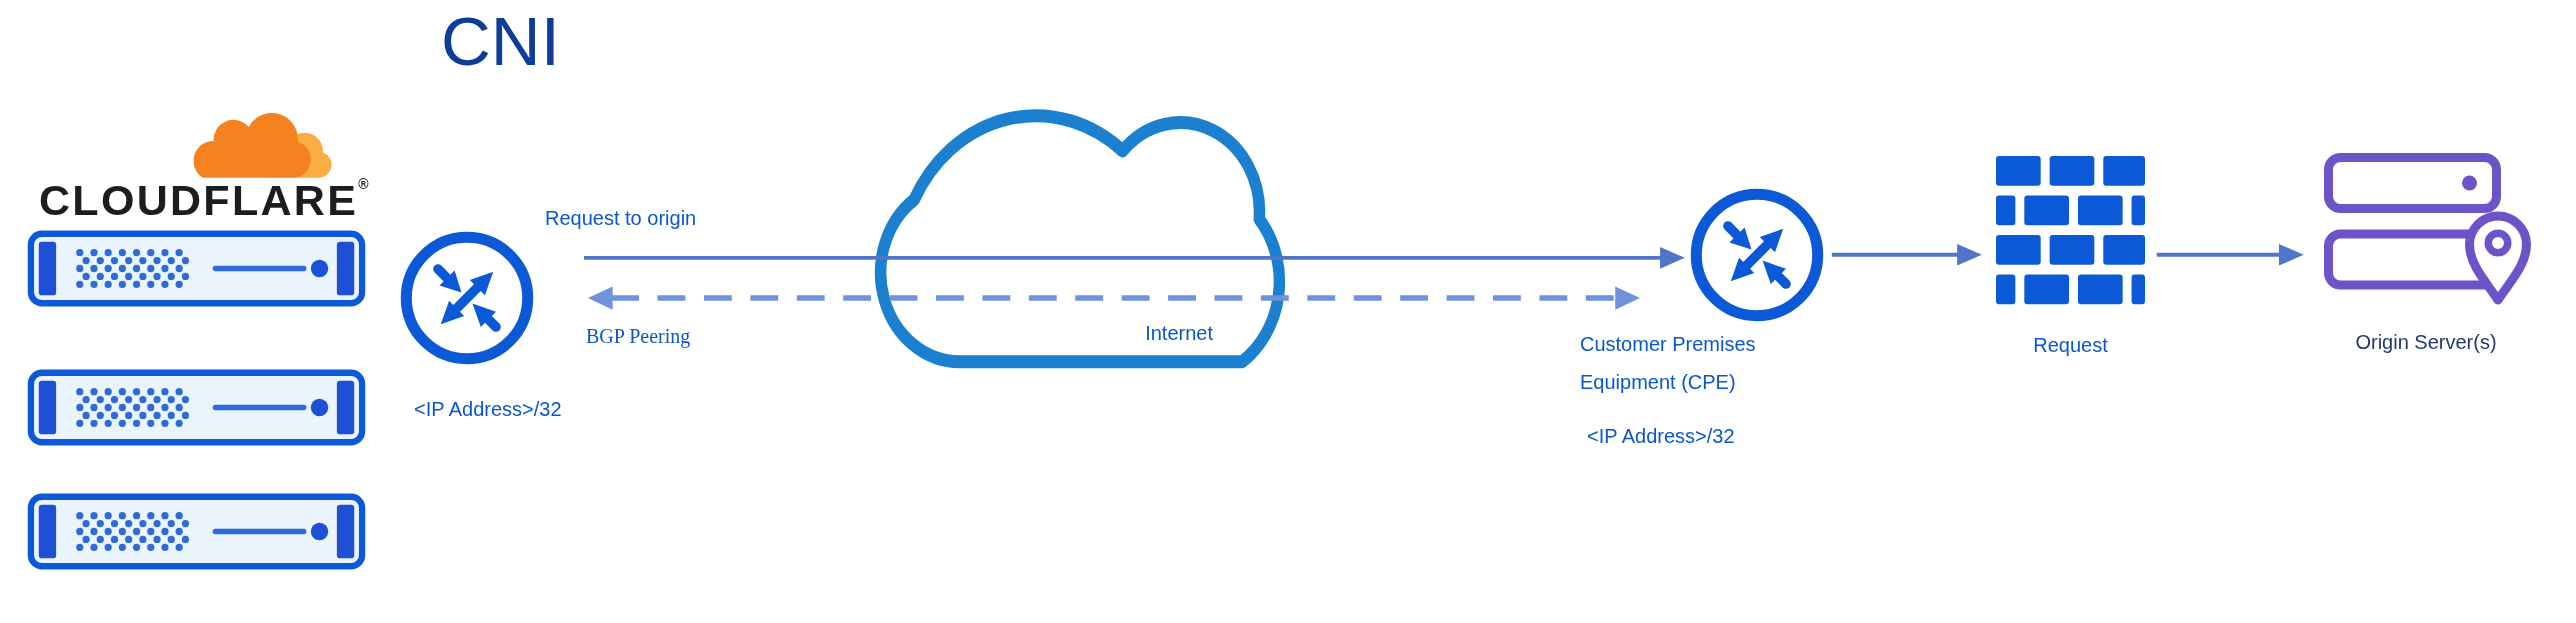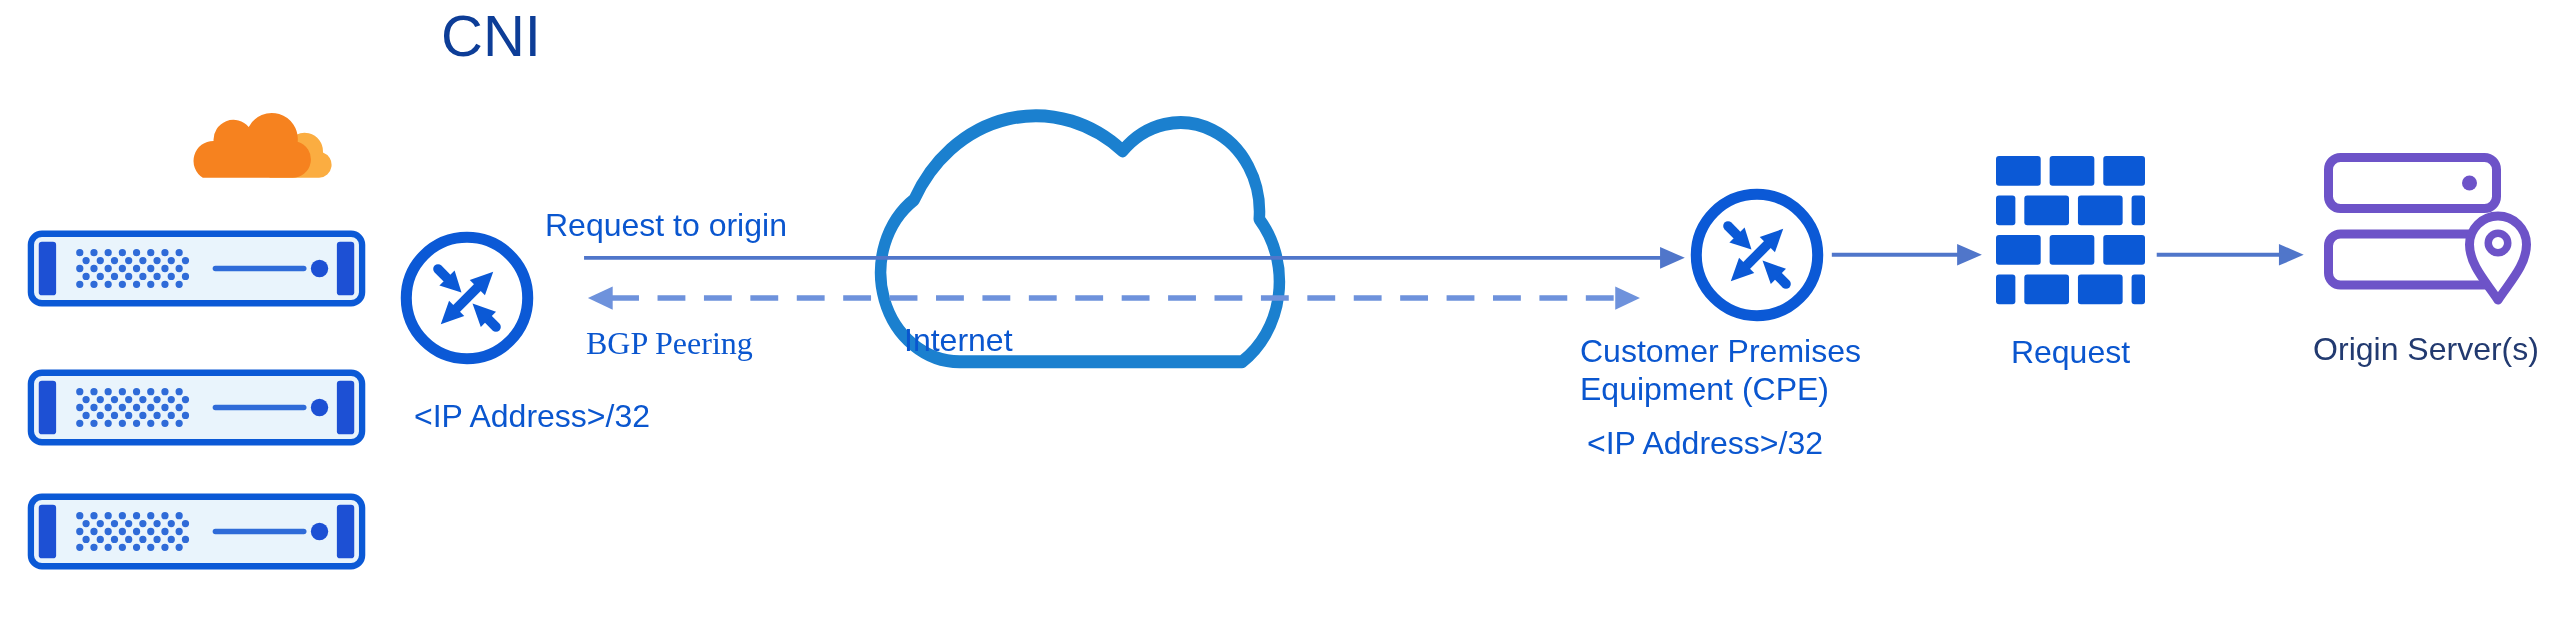--- a/index.html
+++ b/index.html
@@ -7,29 +7,29 @@
     position:relative;
     width:2576px;
     height:624px;
     background:#ffffff;
     overflow:hidden;
     font-family:"Liberation Sans",sans-serif;
   }
   .abs{position:absolute;}
   .lbl{
     position:absolute;
-    font-size:32px;
+    font-size:20px;
     font-weight:500;
     color:var(--label-blue,#0a56cf);
     white-space:nowrap;
   }
   #title{
     position:absolute;
     left:441px;top:1.5px;
-    font-size:58px;
+    font-size:69px;
     font-weight:500;
     color:var(--title-blue,#0d3d97);
   }
   #cf-logo{left:186px;top:107px;width:153px;height:77px;}
   #cf-wordmark{
     position:absolute;
     left:39px;top:176px;
     width:309px;
     font-size:43px;
     font-weight:800;
@@ -42,21 +42,21 @@
   #server-1{top:229px;}
   #server-2{top:368px;}
   #server-3{top:492px;}
   #router-1{left:398px;top:229px;width:138px;height:138px;}
   #router-2{left:1688px;top:186px;width:138px;height:138px;}
   #cloud{left:828px;top:99px;width:460px;height:292px;}
   #overlay{left:0;top:0;width:2576px;height:624px;pointer-events:none;}
   #lbl-edge-ip{left:414px;top:398px;}
   #lbl-request{left:545px;top:207px;}
   #lbl-bgp{left:586px;top:325px;font-family:Liberation Serif, serif;}
-  #lbl-internet{left:904px;top:322px;width:309px;text-align:left;}
+  #lbl-internet{left:904px;top:322px;width:309px;text-align:right;}
   #lbl-cpe-1{left:1580px;top:333px;}
   #lbl-cpe-2{left:1580px;top:371px;}
   #lbl-cpe-ip{left:1587px;top:425px;}
   #firewall{left:1996px;top:156px;width:149px;height:149px;}
   #lbl-firewall{left:1996px;top:334px;width:149px;text-align:center;}
   #origin{left:2321px;top:150px;width:210px;height:156px;}
   #lbl-origin{left:2290px;top:331px;width:272px;text-align:center;color:var(--origin-label,#223a70);}
   .conn{stroke:var(--line-blue,#5076ca);stroke-width:5;fill:none;}
   .conn-head{fill:var(--line-blue,#5076ca);}
   .dash{stroke:var(--dash-blue,#6e92dc);stroke-width:7;fill:none;stroke-dasharray:36 24;}
@@ -99,20 +99,21 @@
       </g>
     </defs>
   </svg>
 
   <div id="title">CNI</div>
 
   <svg id="cf-logo" class="abs" viewBox="0 0 200 100" preserveAspectRatio="none">
     <path d="M 110 92 L 174 92 A 17 17 0 0 0 179 59 A 24 24 0 0 0 133 48 A 20 20 0 0 0 110 92 Z" style="fill:var(--cf-orange-light,#fbad41)"></path>
     <path d="M 22 92 L 138 92 A 24 24 0 0 0 146 45 A 34 34 0 0 0 82 26 A 26 26 0 0 0 36 44 A 26 26 0 0 0 22 92 Z" style="fill:var(--cf-orange,#f6821f)"></path>
   </svg>
+  <div id="cf-wordmark"><span>CLOUDFLARE</span><span class="reg">®</span></div>
 
   <svg id="server-1" class="abs server" viewBox="0 0 220 50" preserveAspectRatio="none">
       <use href="#sym-server"></use>
     </svg>
   <svg id="server-2" class="abs server" viewBox="0 0 220 50" preserveAspectRatio="none">
       <use href="#sym-server"></use>
     </svg>
   <svg id="server-3" class="abs server" viewBox="0 0 220 50" preserveAspectRatio="none">
       <use href="#sym-server"></use>
     </svg>

